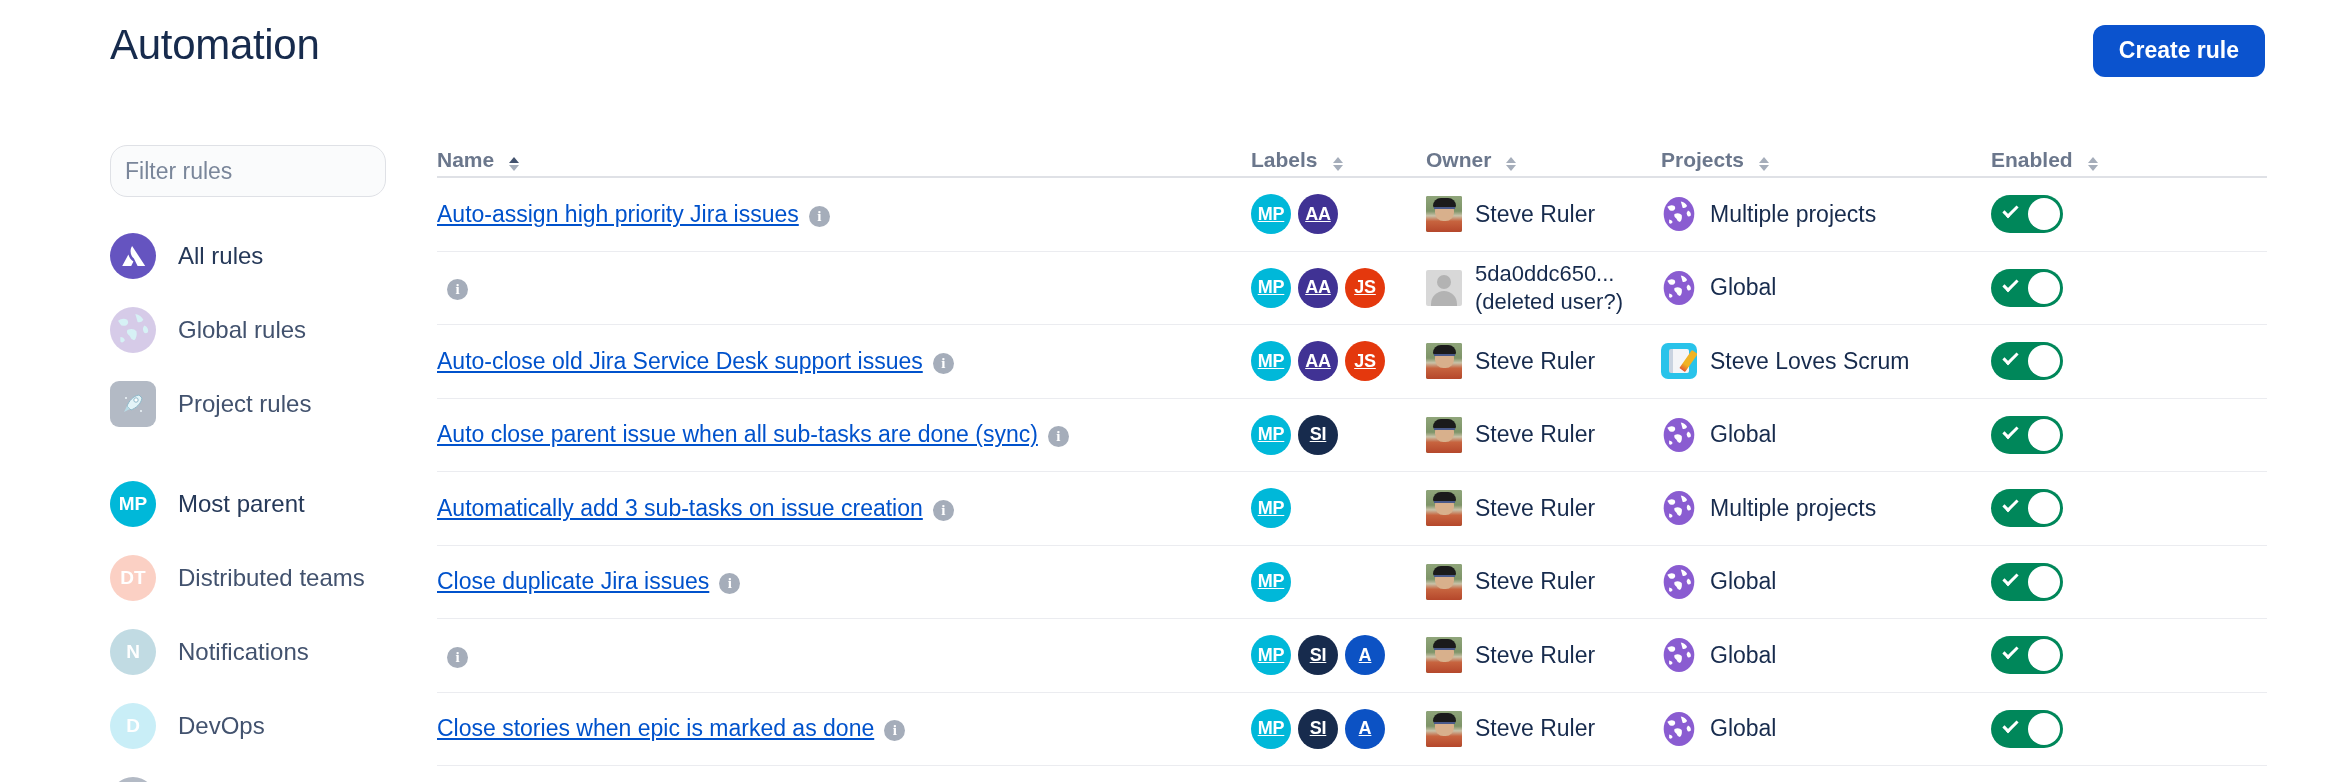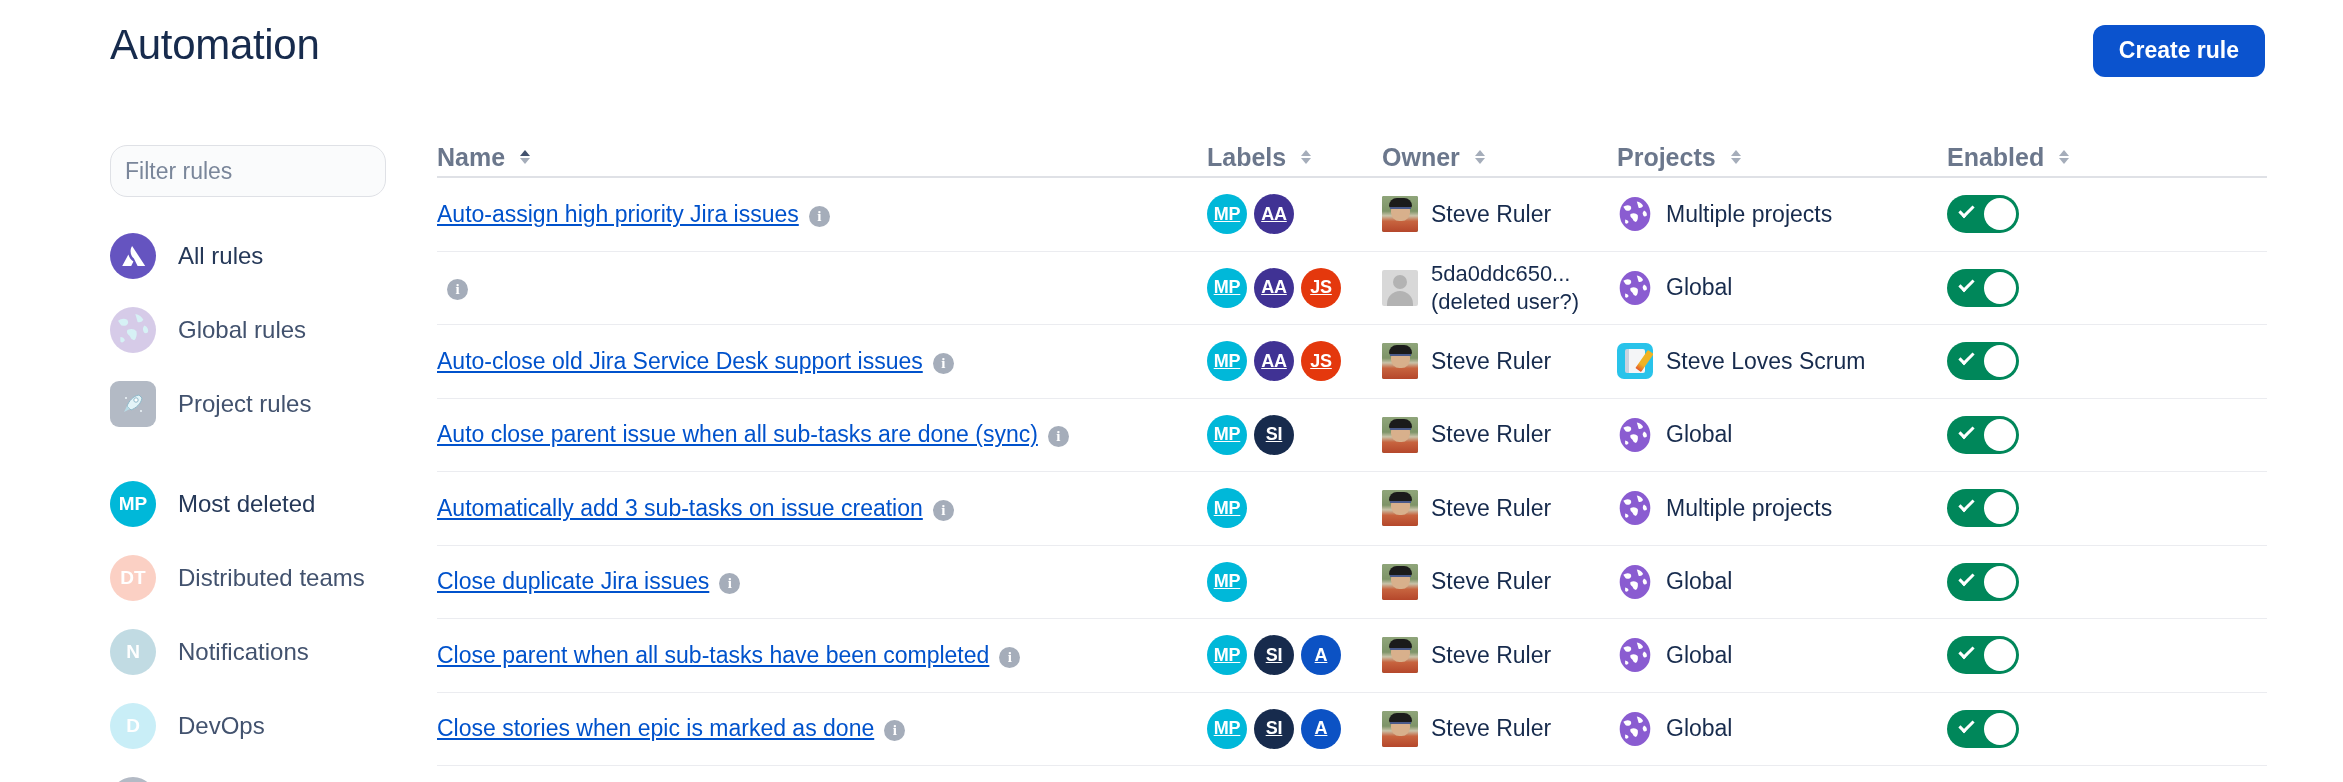--- a/index.html
+++ b/index.html
@@ -59,26 +59,26 @@
   .nav-gap { height: 26px; }
 
   
   .table { position: absolute; left: 437px; top: 130px; width: 1830px; }
   .thead {
     display: flex; align-items: flex-end;
     height: 48px; padding-bottom: 4px;
     border-bottom: 2px solid #dfe1e6;
   }
   .th {
-    font-size: 25px; font-weight: 700; color: #6b778c;
-    display: flex; align-items: center; gap: 13px;
+    font-size: 21px; font-weight: 700; color: #6b778c;
+    display: flex; align-items: flex-end; gap: 13px;
     white-space: nowrap;
   }
   .col-name    { width: 770px; }
-  .col-labels  { width: 175px; }
+  .col-labels  { width: 175px; margin-left: 44px; }
   .col-owner   { width: 235px; }
   .col-projects{ width: 330px; }
   .col-enabled { width: 200px; }
 
   .sort-arrows {
     display: inline-flex; flex-direction: column;
     gap: 2px; margin-left: 2px; position: relative; top: -1px;
   }
   .ar { width: 0; height: 0; border-left: 5px solid transparent; border-right: 5px solid transparent; }
   .ar.up   { border-bottom: 6px solid #a5adba; }
@@ -229,21 +229,21 @@
     <path d="M9 17 l-3 6 6 -3 z" fill="#b9dbe6"></path>
     <circle cx="8" cy="9" r="1" fill="#eef6f9"></circle>
     <circle cx="23" cy="22" r="1" fill="#eef6f9"></circle>
   </svg>
           </span>
           <span class="nav-label">Project rules</span>
         </div>
         <div class="nav-gap"></div>
         <div class="nav-item">
           <span class="nav-ico" style="background: rgb(0, 184, 217); color: rgb(255, 255, 255);">MP</span>
-          <span class="nav-label bold">Most deleted</span>
+          <span class="nav-label bold">Most parent</span>
         </div>
         <div class="nav-item">
           <span class="nav-ico" style="background: rgb(251, 208, 196); color: rgb(255, 255, 255);">DT</span>
           <span class="nav-label">Distributed teams</span>
         </div>
         <div class="nav-item">
           <span class="nav-ico" style="background: rgb(193, 219, 227); color: rgb(255, 255, 255);">N</span>
           <span class="nav-label">Notifications</span>
         </div>
         <div class="nav-item">
@@ -538,21 +538,20 @@
           </div>
           <div class="cell col-enabled">
             <span class="toggle">
               <span class="chk"></span>
               <span class="knob"></span>
             </span>
           </div>
         </div>
         <div class="trow">
           <div class="cell col-name">
-            <a class="rule-link">Close parent when all sub-tasks have been completed</a>
             <span class="info-icon">i</span>
           </div>
           <div class="cell col-labels">
             <div class="labels-wrap">
               <span class="lbl" style="background: rgb(0, 184, 217);">MP</span>
               <span class="lbl" style="background: rgb(23, 43, 77);">SI</span>
               <span class="lbl" style="background: rgb(12, 82, 196);">A</span>
             </div>
           </div>
           <div class="cell col-owner">

